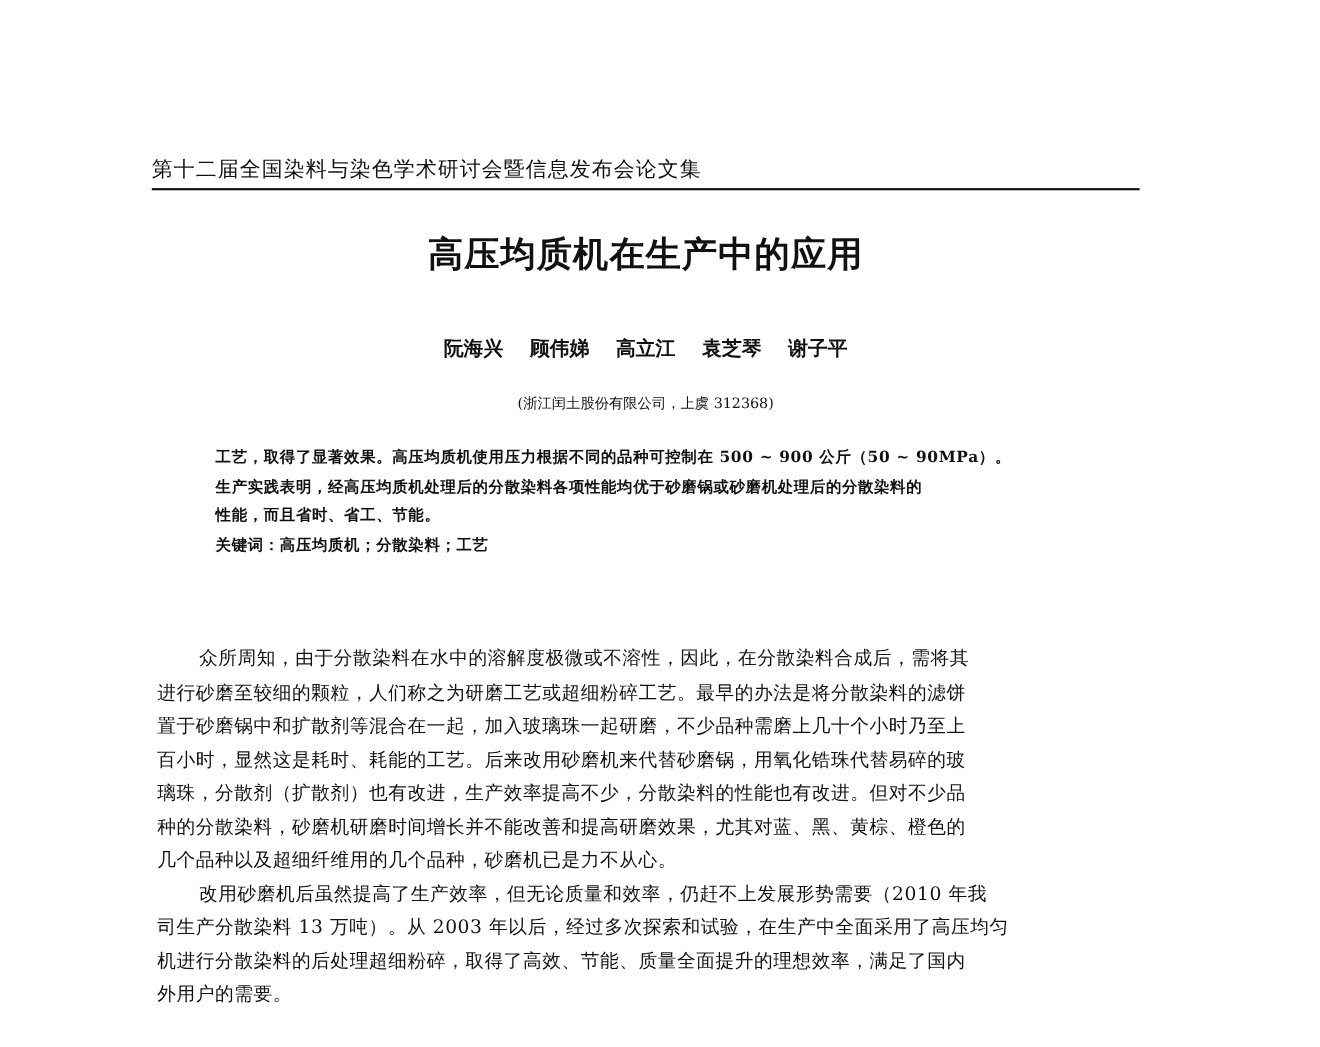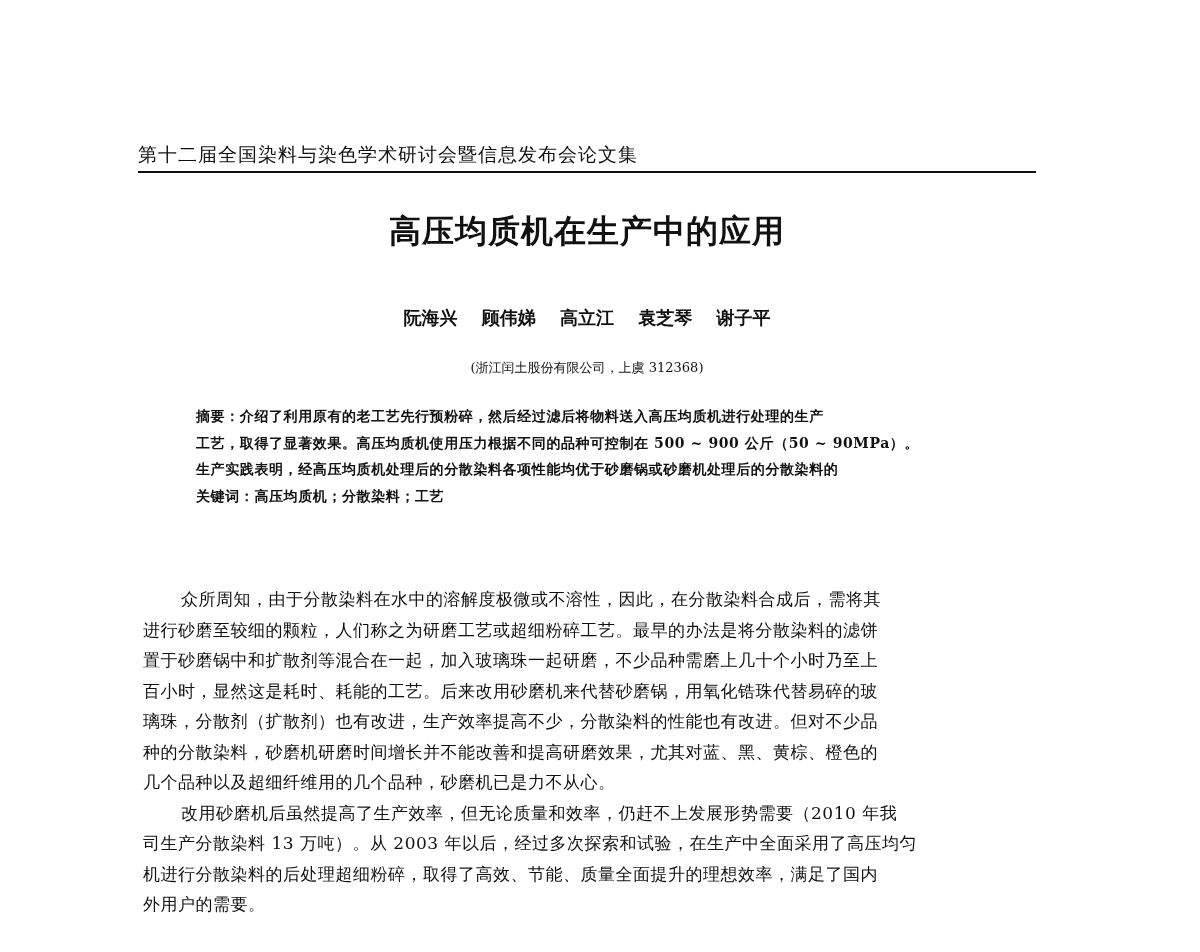--- a/index.html
+++ b/index.html
@@ -102,23 +102,23 @@
   <span>阮海兴</span>
   <span>顾伟娣</span>
   <span>高立江</span>
   <span>袁芝琴</span>
   <span>谢子平</span>
 </div>
 
 <div class="affiliation">(浙江闰土股份有限公司，上虞 312368)</div>
 
 <div class="abstract">
-  <span class="line"><span class="label">摘要：</span><span>介绍了利用原有的老工艺先行预粉碎，然后经过滤后将物料送入高压均质机进行处理的生产</span></span>
   <span class="line">工艺，取得了显著效果。高压均质机使用压力根据不同的品种可控制在 500 ~ 900 公斤（50 ~ 90MPa）。</span>
   <span class="line">生产实践表明，经高压均质机处理后的分散染料各项性能均优于砂磨锅或砂磨机处理后的分散染料的</span>
+  <span class="line">性能，而且省时、省工、节能。</span>
   <span class="line"><span class="label">关键词：</span><span>高压均质机；分散染料；工艺</span></span>
 </div>
 
 <div class="body-text">
   <div>
     <span class="line indent">众所周知，由于分散染料在水中的溶解度极微或不溶性，因此，在分散染料合成后，需将其</span>
     <span class="line">进行砂磨至较细的颗粒，人们称之为研磨工艺或超细粉碎工艺。最早的办法是将分散染料的滤饼</span>
     <span class="line">置于砂磨锅中和扩散剂等混合在一起，加入玻璃珠一起研磨，不少品种需磨上几十个小时乃至上</span>
     <span class="line">百小时，显然这是耗时、耗能的工艺。后来改用砂磨机来代替砂磨锅，用氧化锆珠代替易碎的玻</span>
     <span class="line">璃珠，分散剂（扩散剂）也有改进，生产效率提高不少，分散染料的性能也有改进。但对不少品</span>

